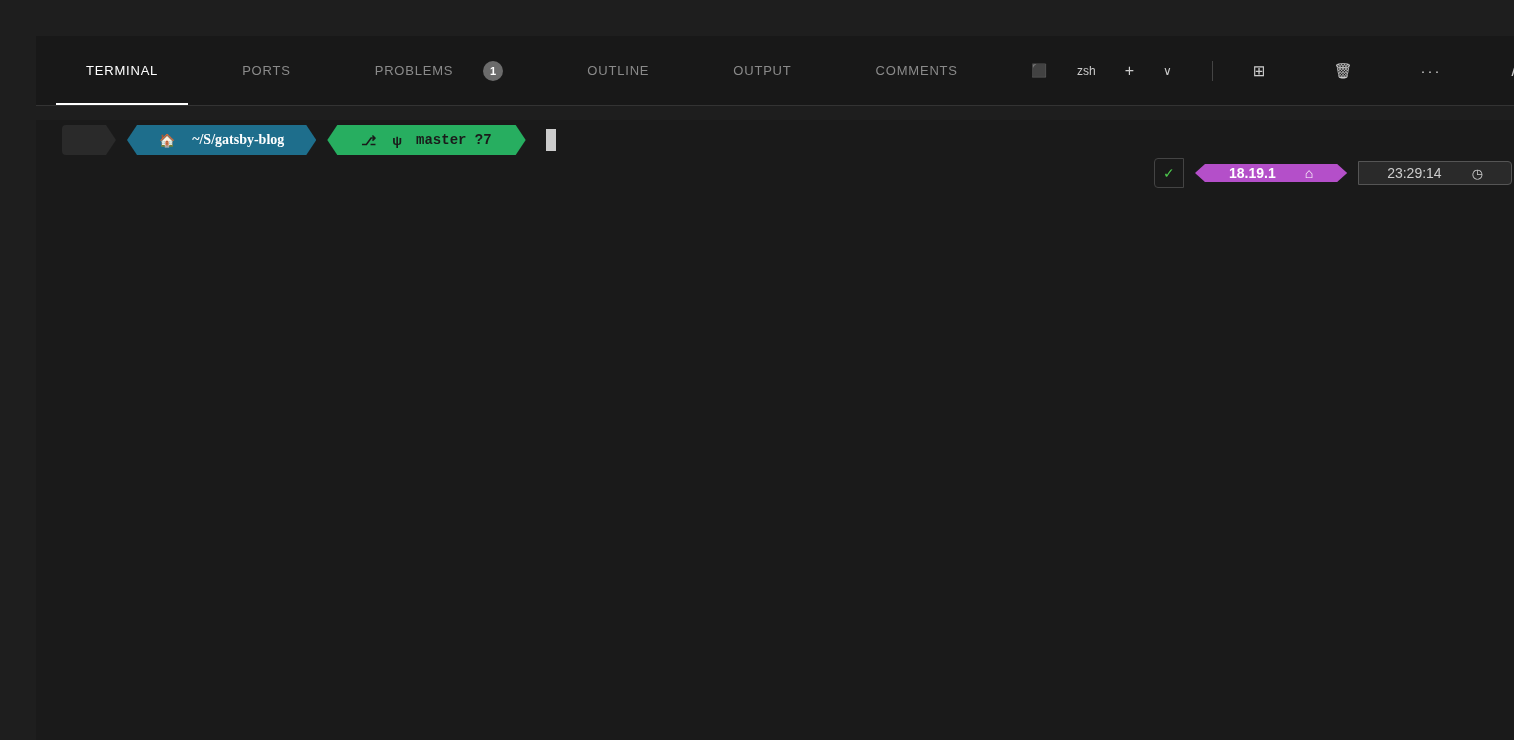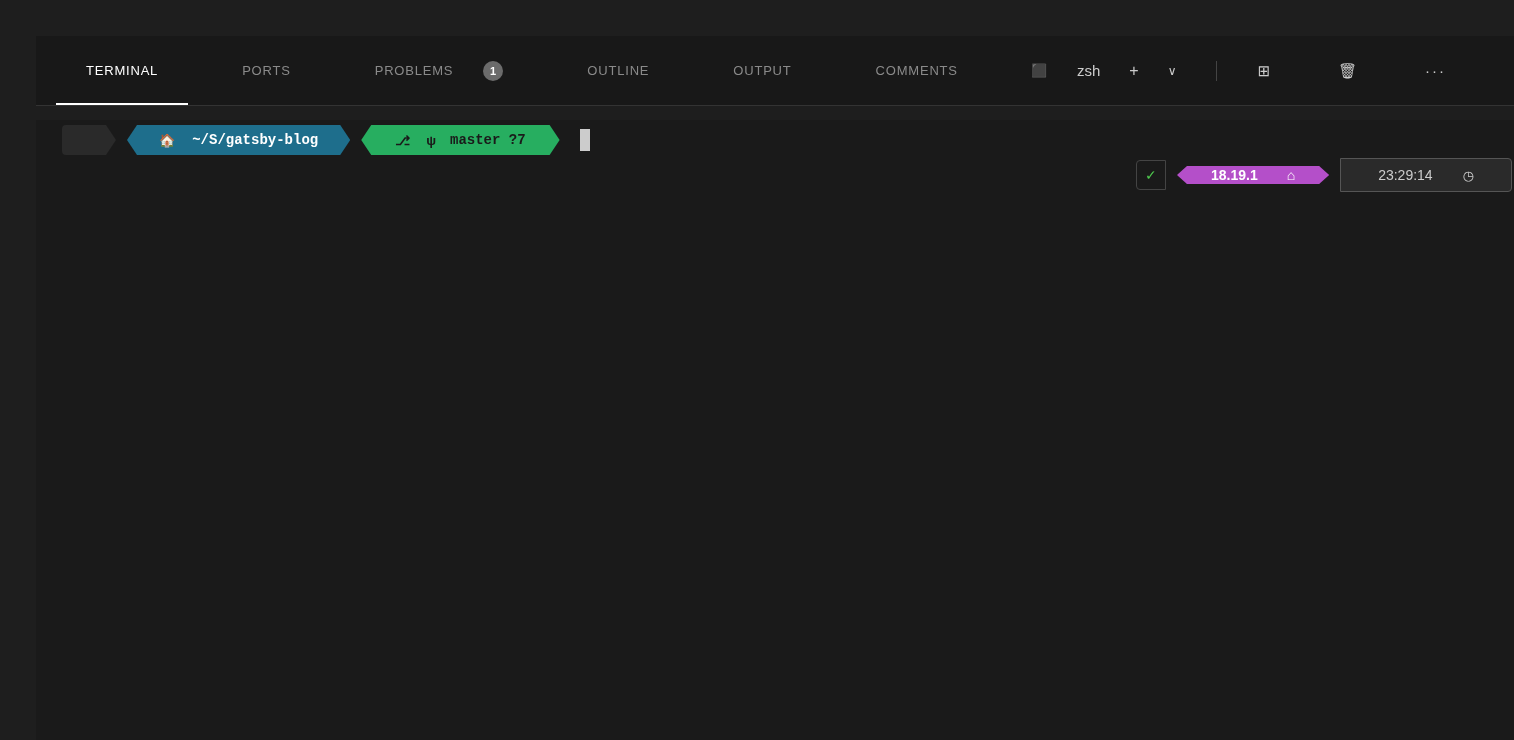--- a/index.html
+++ b/index.html
@@ -196,34 +196,34 @@
       gap: 5px;
       clip-path: polygon(10px 0, calc(100% - 10px) 0, 100% 50%, calc(100% - 10px) 100%, 10px 100%, 0 50%);
       margin-left: -1px;
       padding: 0 22px;
     }
 
     .status-time {
       background: #2a2a2a;
       border: 1px solid #555;
       color: #cccccc;
-      height: 34px;
-      display: flex;
-      align-items: center;
-      padding: 0 25px;
+      height: 24px;
+      display: flex;
+      align-items: center;
+      padding: 0 16px;
       font-size: 14px;
       font-weight: 500;
       gap: 6px;
       border-radius: 0 4px 4px 0;
       margin-left: -1px;
     }
 
     .zsh-label {
       color: #cccccc;
-      font-size: 15px;
+      font-size: 12px;
       font-weight: 500;
     }
   </style>
 </head>
 <body>
 
 <div class="tab-bar">
 
   <div class="tab-item active">
     <span>TERMINAL</span>
@@ -276,21 +276,21 @@
 <div class="terminal-area">
 
   <div class="prompt-bar">
 
     <div class="prompt-segment seg-apple">
       <span style="font-size:14px;"></span>
     </div>
 
     <div class="prompt-segment seg-path">
       <span style="margin-right:5px; font-size:13px;">🏠</span>
-      <span style="font-family: Liberation Mono, monospace;">~/S/gatsby-blog</span>
+      <span style="font-family: Liberation Serif, serif;">~/S/gatsby-blog</span>
     </div>
 
     <div class="prompt-segment seg-git">
       <span style="margin-right:4px; font-size:13px;">⎇</span>
       <span style="margin-right:2px; font-size:13px;">ψ</span>
       <span style="font-family: 'Courier New', monospace;">master ?7</span>
     </div>
 
     <span class="cursor-block"></span>
 

